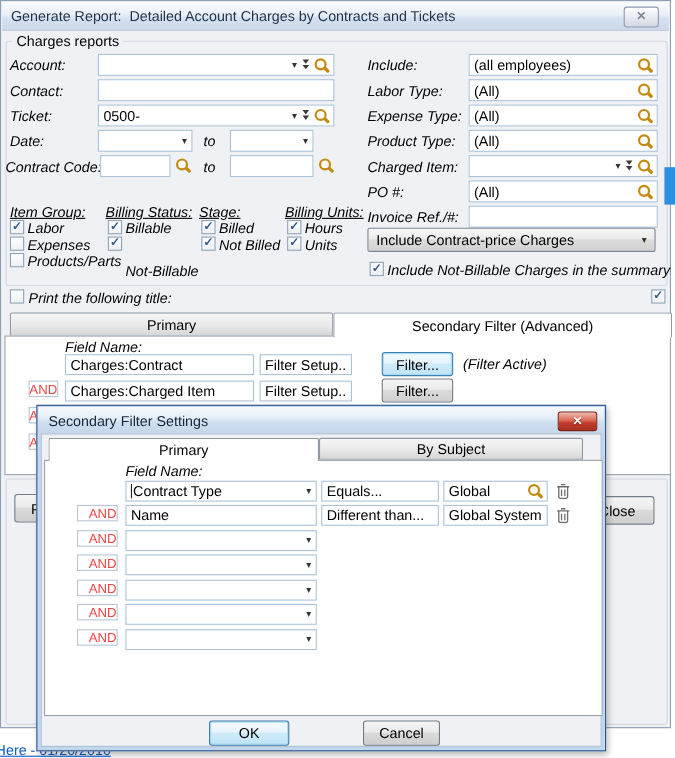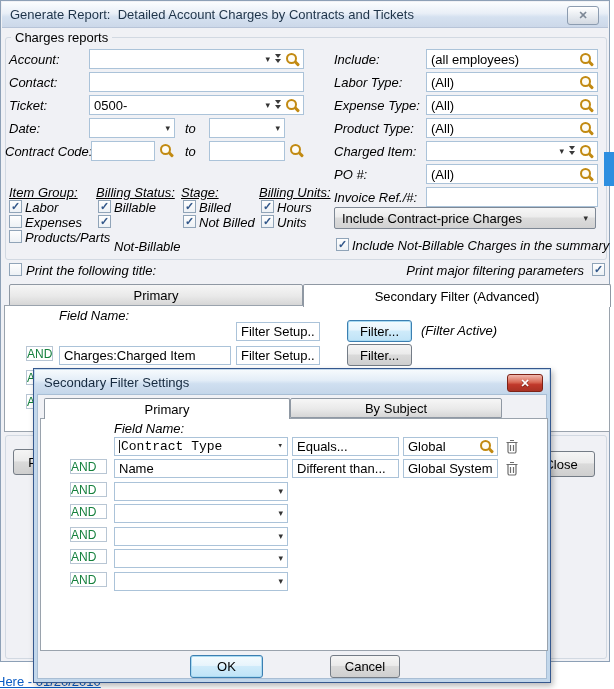--- a/index.html
+++ b/index.html
@@ -53,21 +53,21 @@
         display:flex;align-items:center;justify-content:center;}
   .btn7.focusblue{border-color:#3c7fb1;box-shadow:inset 0 0 0 1px #a9daf2;
         background:linear-gradient(#f4fbfe,#e7f4fc 45%,#cfebfa 50%,#bfe3f7);}
   
   .tab{position:absolute;height:22px;box-sizing:border-box;border:1px solid #8f98a3;border-radius:2px 2px 0 0;
        display:flex;align-items:center;justify-content:center;}
   .tab-unsel{background:linear-gradient(#f6f6f6,#e9e9e9 55%,#d6d6d6);}
   .tab-sel{background:#fff;border-bottom:none;height:23px;z-index:3;}
   .panel{position:absolute;background:#fff;border:1px solid #9aa3ad;box-sizing:border-box;z-index:1;}
   .andbox{position:absolute;height:15px;box-sizing:border-box;border:1px solid #b8c6d4;background:#fff;
-       color:#15803d;font-size:12px;display:flex;align-items:center;justify-content:flex-start;}
+       color:#ef4444;font-size:12px;display:flex;align-items:center;justify-content:flex-end;}
   .fld19{height:19px;}
   .caret{width:1px;height:13px;background:#222;margin-right:1px;flex:0 0 auto;}
   
   .dlg2{position:absolute;left:33px;top:368px;width:518px;height:315px;z-index:10;
         border:1px solid #35588e;background:#c2d7eb;box-sizing:border-box;
         box-shadow:2px 3px 6px rgba(0,0,0,.28);}
   .dlg2-tbar{position:absolute;left:1px;top:1px;right:1px;height:23px;
         background:linear-gradient(#f6fafd,#e3edf7 45%,#cfdff0 60%,#c6d7ea);}
   .dlg2-title{position:absolute;left:9px;top:5px;color:#15293e;}
   .dlg2-body{position:absolute;left:3px;top:25px;right:3px;bottom:3px;background:#f0f1f5;
@@ -230,35 +230,37 @@
       <span class="txt" style="flex:1;">Include Contract-price Charges</span>
       <span class="dd">▾</span>
     </div>
     <span class="cbx" style="left:335px;top:237px;">
         <span class="ck">✓</span>
       </span>
     <span class="lbl" style="left:351px;top:237px;">Include Not-Billable Charges in the summary</span>
 
     <span class="cbx" style="left:8px;top:262px;"></span>
     <span class="lbl" style="left:25px;top:262px;">Print the following title:</span>
-    <span class="lbl" style="left:393px;top:262px;width:190px;text-align:right;">Print major filtering parameters</span>
     <span class="cbx" style="left:591px;top:262px;">
         <span class="ck">✓</span>
       </span>
 
     <div class="tab tab-unsel" style="left:8px;top:283px;width:294px;">
       <span>Primary</span>
     </div>
     <div class="tab tab-sel" style="left:302px;top:283px;width:308px;">
       <span>Secondary Filter (Advanced)</span>
     </div>
     <div class="panel" style="left:3px;top:304px;width:606px;height:127px;"></div>
 
     <span class="lbl" style="left:58px;top:307px;z-index:2;">Field Name:</span>
 
+    <div class="fld fld19" style="left:58px;top:321px;width:172px;z-index:2;">
+      <span class="txt">Charges:Contract</span>
+    </div>
     <div class="fld fld19" style="left:235px;top:321px;width:84px;z-index:2;">
       <span class="txt">Filter Setup...</span>
     </div>
     <div class="btn7 focusblue" style="left:346px;top:319px;width:65px;height:22px;z-index:2;">
       <span>Filter...</span>
     </div>
     <span class="lbl" style="left:420px;top:322px;z-index:2;">(Filter Active)</span>
 
     <div class="andbox" style="left:25px;top:345px;width:27px;z-index:2;">
         <span>AND</span>
@@ -296,28 +298,28 @@
       <span class="dlg2-title">Secondary Filter Settings</span>
       <span class="wbtn wbtn-red" style="right:6px;top:4px;width:34px;height:16px;">
           <span>✕</span>
         </span>
     </div>
     <div class="dlg2-body">
 
       <div class="tab tab-sel" style="left:6px;top:3px;width:246px;height:21px;">
         <span>Primary</span>
       </div>
-      <div class="tab tab-unsel" style="left:252px;top:3px;width:212px;height:20px;text-align:center;">
+      <div class="tab tab-unsel" style="left:252px;top:3px;width:240px;height:20px;text-align:center;">
         <span>By Subject</span>
       </div>
       <div class="panel" style="left:2px;top:23px;width:508px;height:233px;"></div>
 
       <span class="lbl" style="left:76px;top:26px;z-index:2;">Field Name:</span>
 
-      <div class="fld fld19" style="left:76px;top:42px;width:174px;z-index:2;font-family:Liberation Mono, monospace;">
+      <div class="fld fld19" style="left:76px;top:42px;width:174px;z-index:2;">
         <span class="caret"></span>
         <span class="txt">Contract Type</span>
         <span class="dd">▾</span>
       </div>
       <div class="fld fld19" style="left:365px;top:42px;width:95px;z-index:2;">
         <span class="txt">Global</span>
         <span class="mag"></span>
       </div>
       <div class="fld fld19" style="left:254px;top:42px;width:107px;z-index:2;">
         <span class="txt">Equals...</span>

